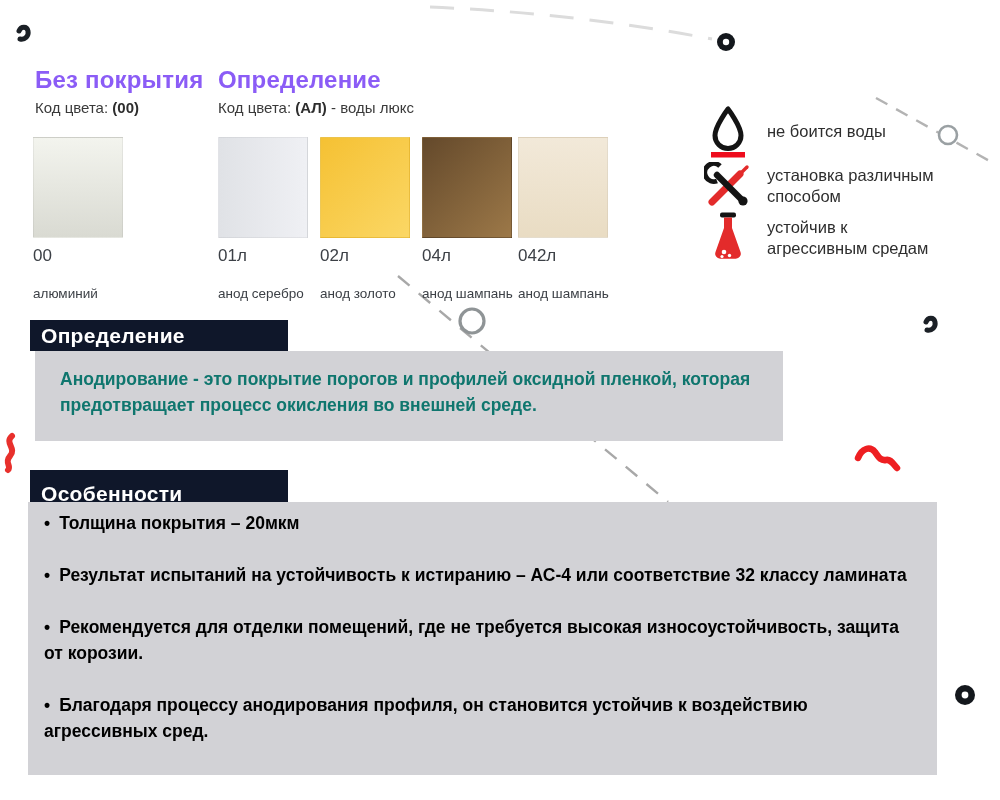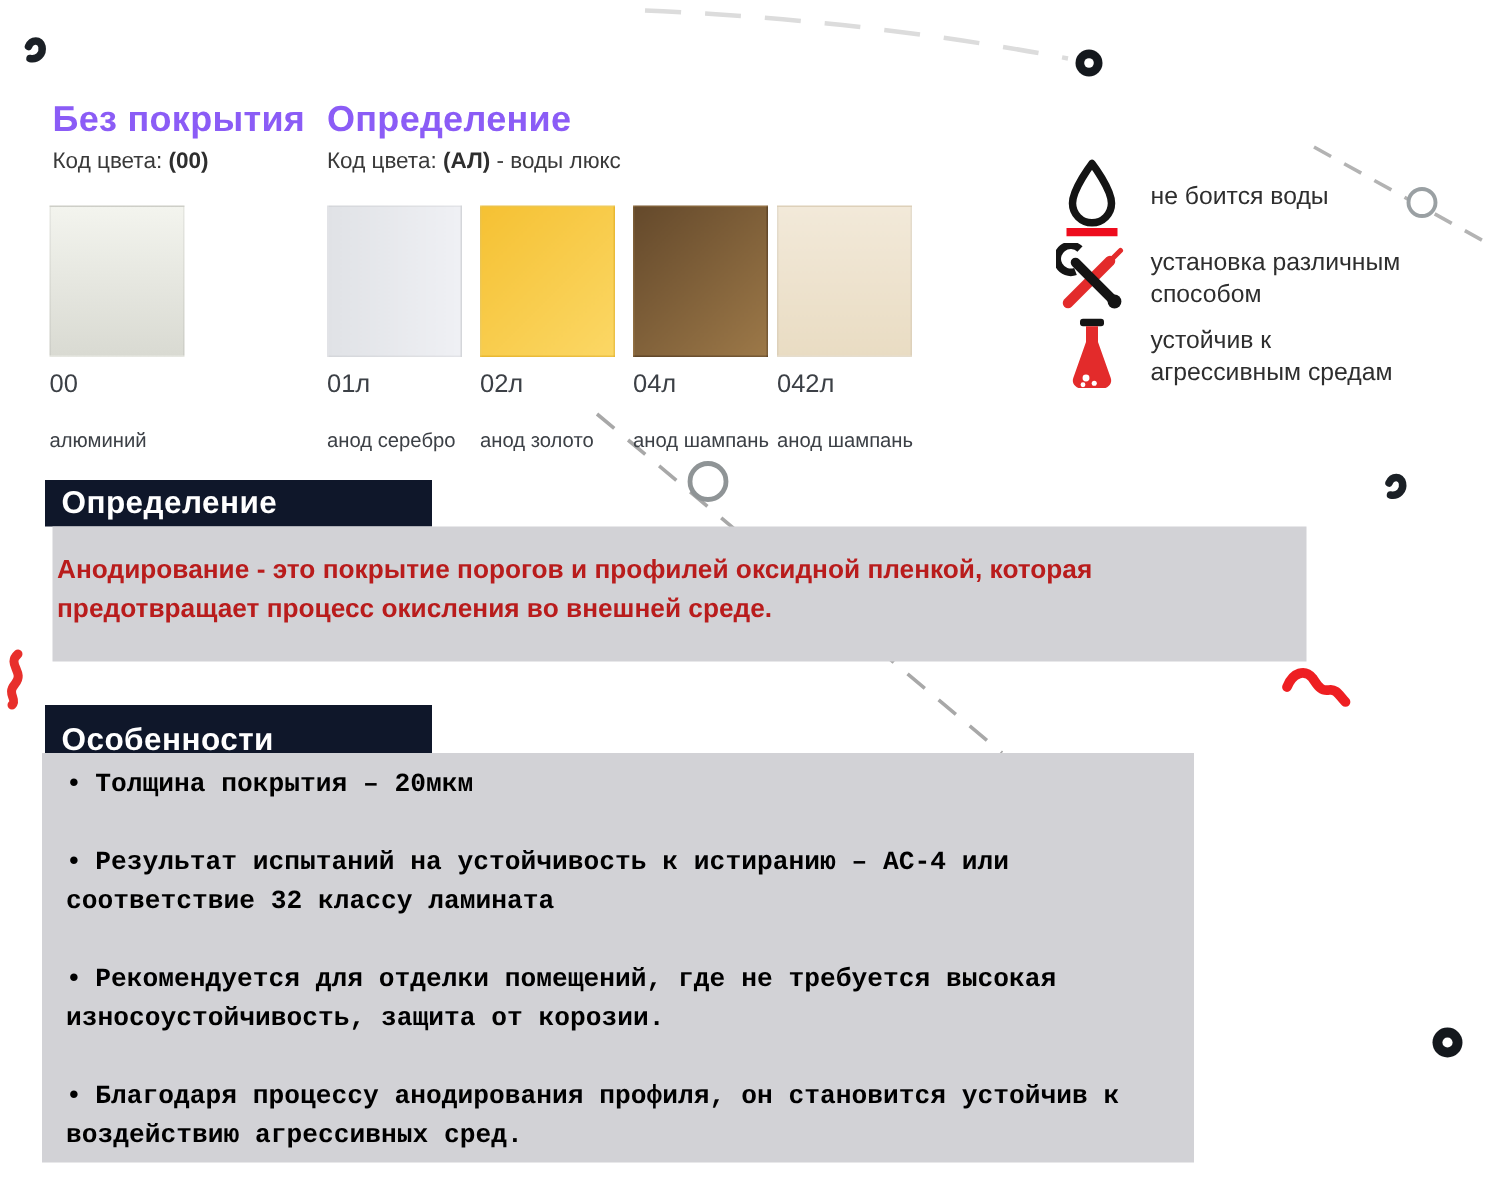--- a/index.html
+++ b/index.html
@@ -24,23 +24,23 @@
   .feature-text span{display:block;white-space:nowrap;}
   .feature-text span:empty{display:none;}
 
   .red-band{position:absolute;left:30px;background:#0f172a;color:#fff;font-weight:bold;
             font-size:21px;display:flex;align-items:center;padding-left:11px;box-sizing:border-box;
             letter-spacing:.3px;}
   .band-definition{top:320px;width:258px;height:31px;}
   .band-properties{top:470px;width:258px;height:48px;}
 
   .gray-box{position:absolute;background:#d2d2d6;box-sizing:border-box;}
-  .def-box{left:35px;top:351px;width:836px;height:90px;padding:15px 12px 0 3px;
-           font-size:17.5px;font-weight:bold;color:#b91c1c;line-height:26px;}
-  .props-box{left:28px;top:502px;width:768px;height:273px;padding:8px 26px 0 16px;font-family:Liberation Mono, monospace;}
+  .def-box{left:35px;top:351px;width:748px;height:90px;padding:15px 12px 0 25px;
+           font-size:17.5px;font-weight:bold;color:#0f766e;line-height:26px;}
+  .props-box{left:28px;top:502px;width:909px;height:273px;padding:8px 26px 0 16px;}
   .props-box p{font-size:17.5px;font-weight:bold;color:#000;line-height:26px;margin:0 0 26px 0;}
   .props-box p::before{content:"•";margin-right:9px;}
 </style>
 </head>
 <body>
 
 <div class="canvas">
 
   <svg class="deco-layer" width="1000" height="800" viewBox="0 0 1000 800">
 

